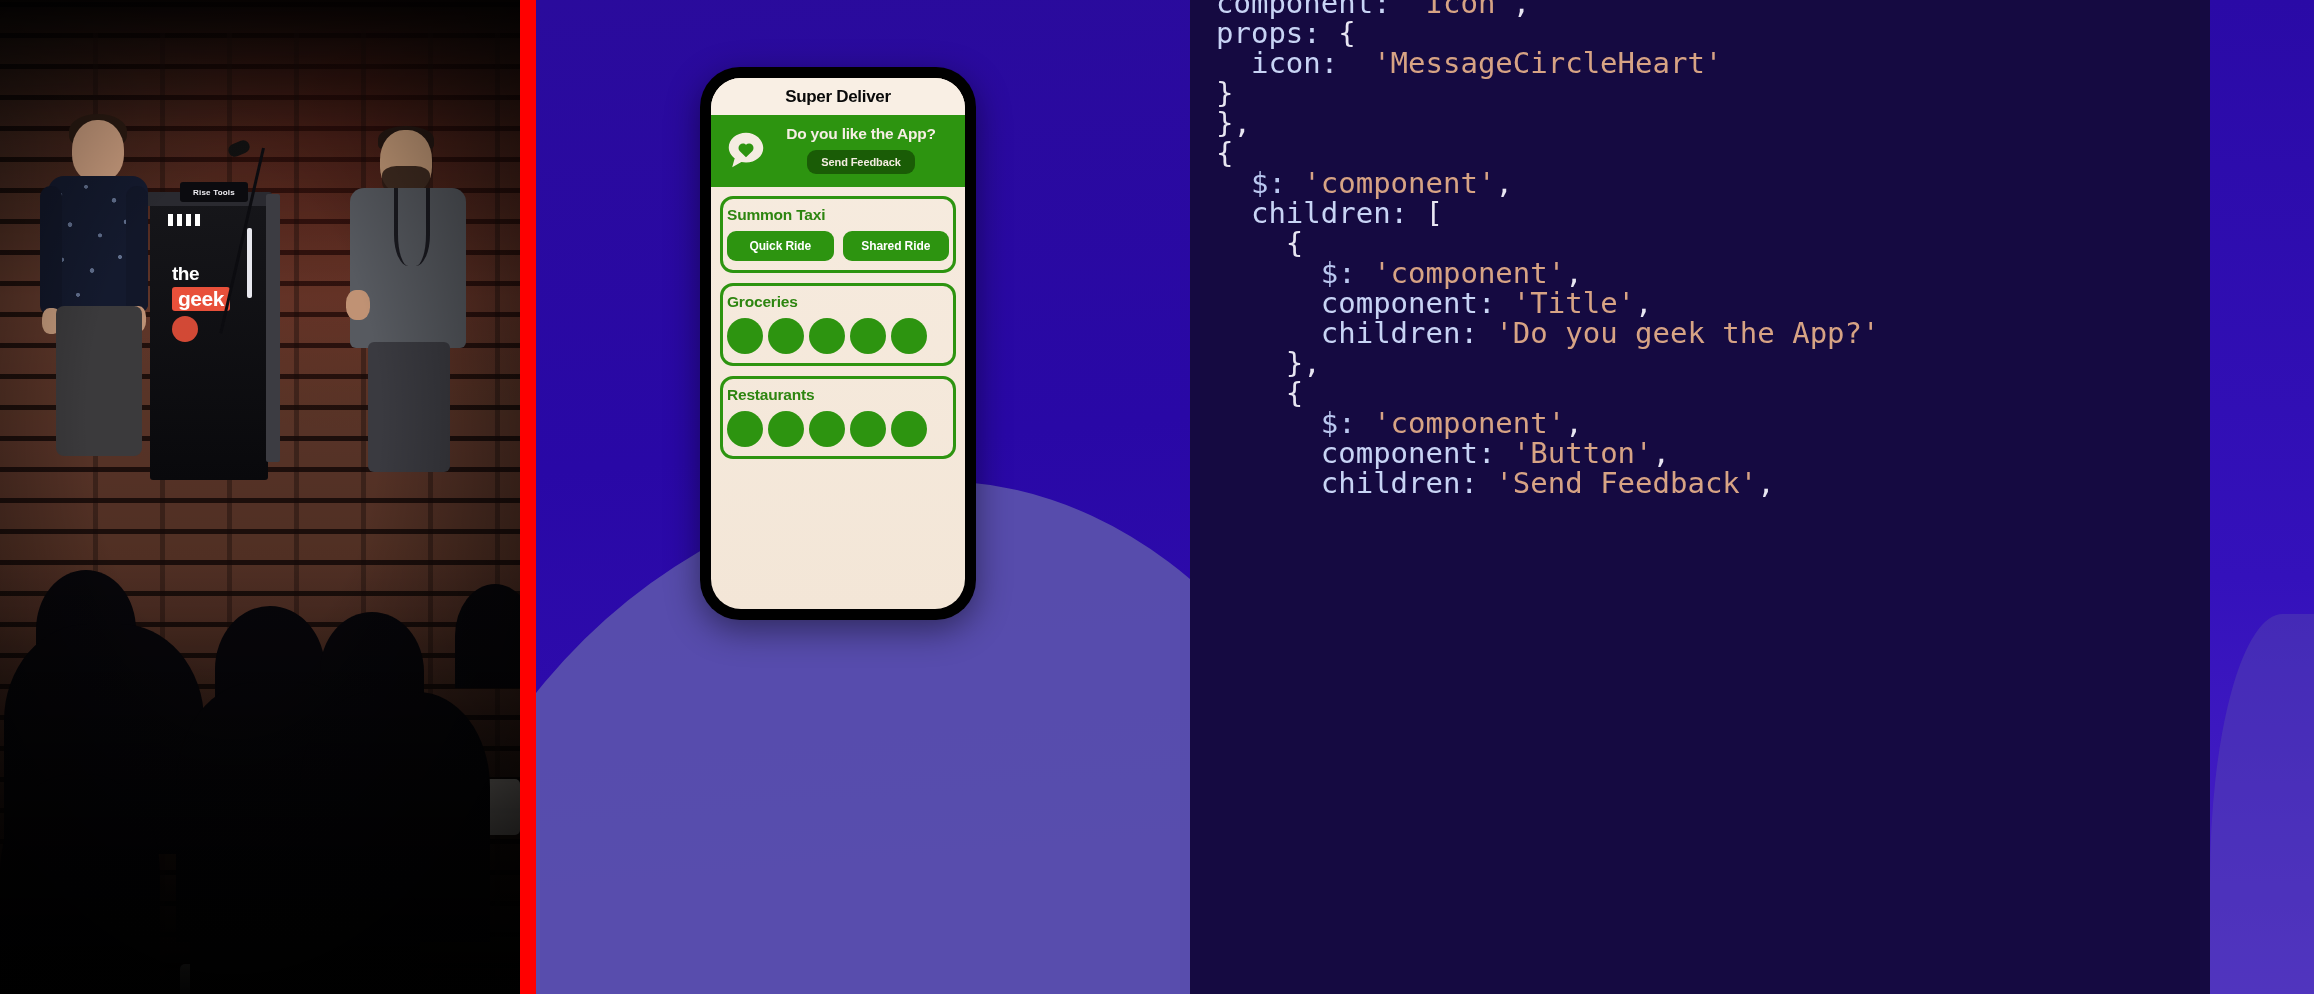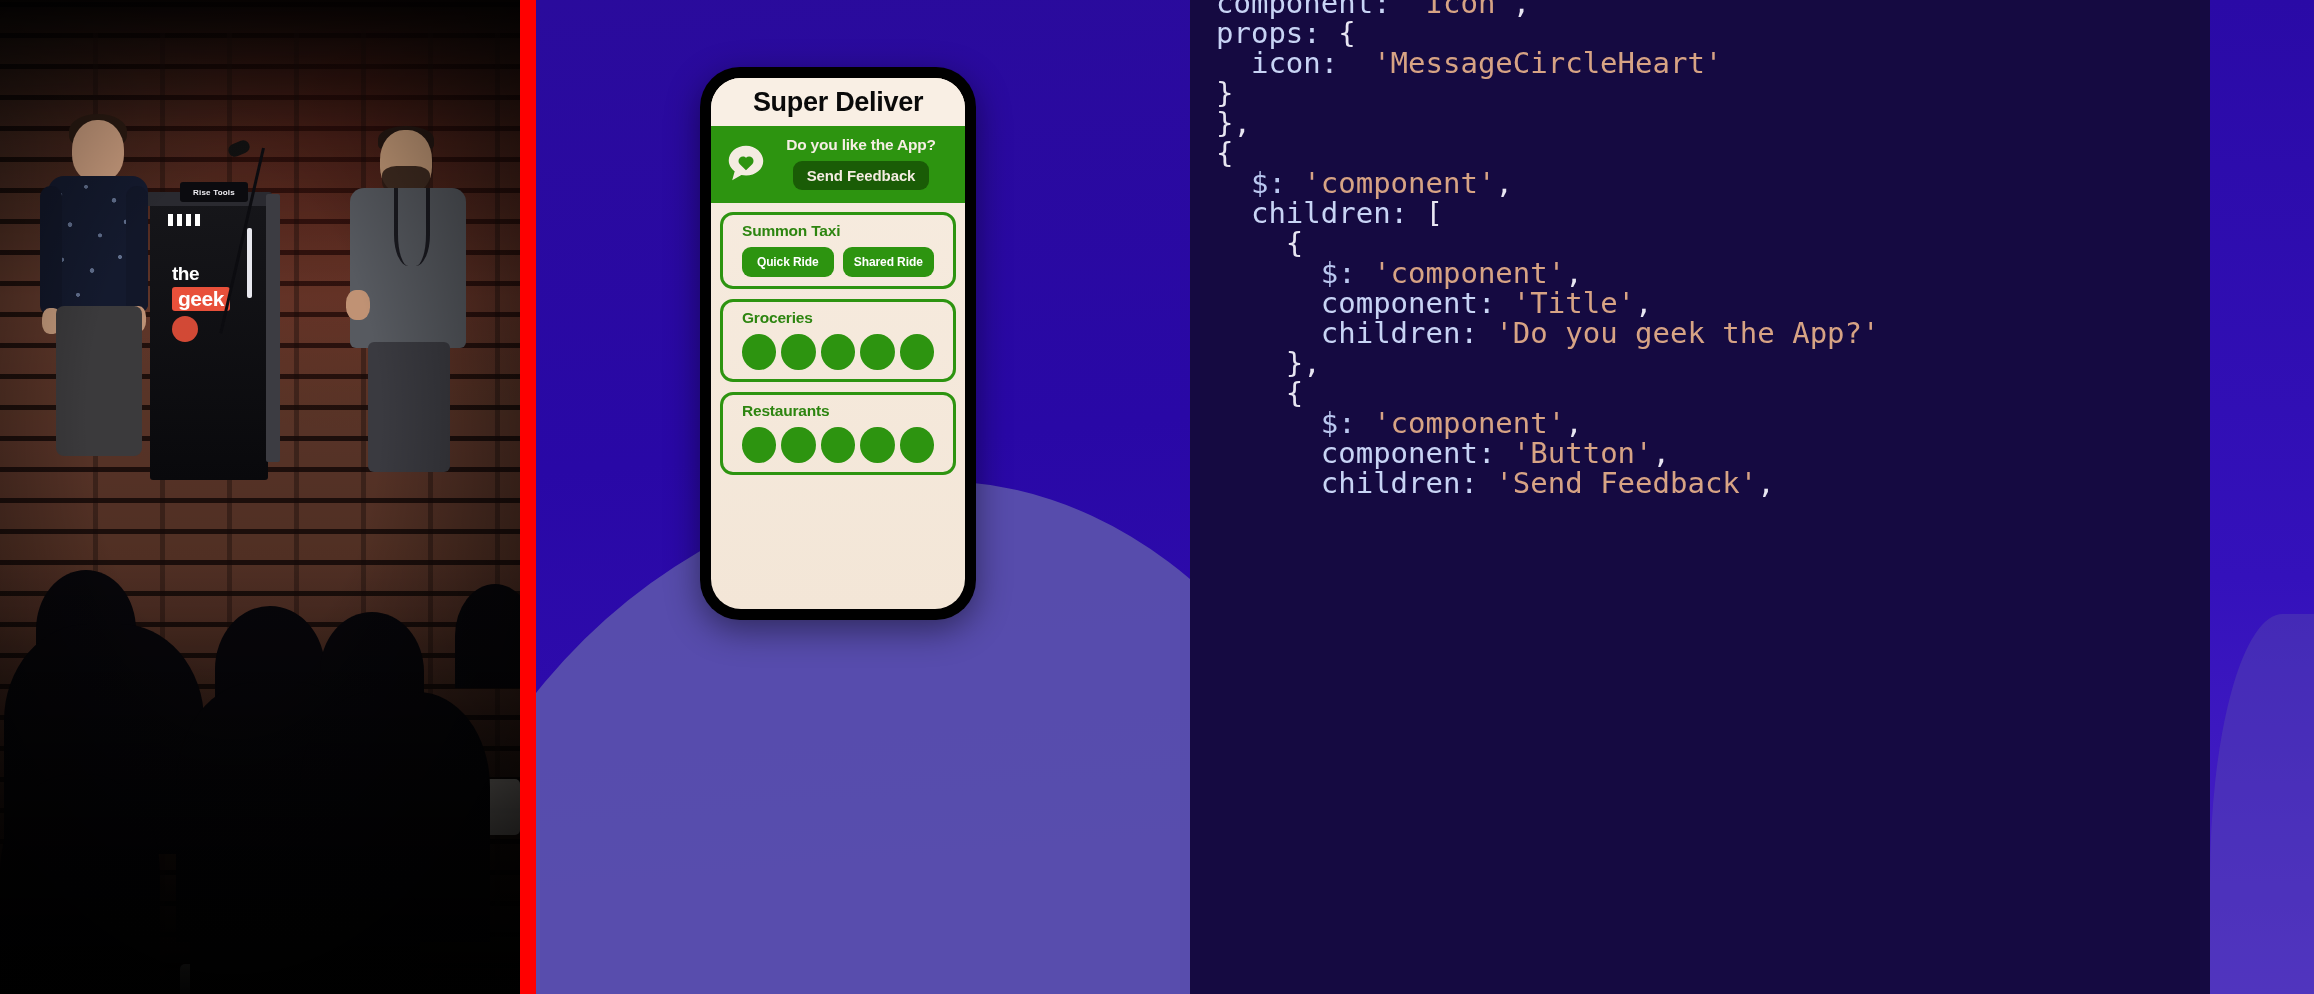--- a/index.html
+++ b/index.html
@@ -81,30 +81,30 @@
   
   .slide-panel{position:absolute;left:536px;top:0;width:654px;height:994px;overflow:hidden;
     background:linear-gradient(175deg,#2a0b9c 0%,#2908a6 45%,#3410b4 100%);}
   .blob{position:absolute;left:-180px;bottom:-120px;width:1000px;height:620px;
     background:#5b52ad;border-radius:58% 42% 0 0 / 100% 85% 0 0;transform:rotate(-9deg);opacity:.92;}
 
   .phone{position:absolute;left:164px;top:67px;width:276px;height:553px;background:#000;
     border-radius:40px;box-shadow:0 10px 34px rgba(0,0,0,.45);}
   .phone-screen{position:absolute;left:11px;top:11px;right:11px;bottom:11px;border-radius:30px;overflow:hidden;
     background:linear-gradient(180deg,#f7ece0 0%,#f3e6d7 100%);display:flex;flex-direction:column;}
-  .app-title{flex:0 0 auto;text-align:center;font-size:27px;font-weight:800;color:#0a0a0a;padding:9px 0 8px;
+  .app-title{flex:0 0 auto;text-align:center;font-size:17px;font-weight:800;color:#0a0a0a;padding:9px 0 8px;
     letter-spacing:-.3px;background:#f9efe4;}
   .fb-banner{flex:0 0 auto;background:#2d9410;display:flex;align-items:center;padding:10px 12px 13px;}
   .fb-icon{flex:0 0 auto;width:46px;height:46px;}
   .fb-texts{flex:1 1 auto;display:flex;flex-direction:column;align-items:center;gap:7px;}
   .fb-q{color:#f6eee4;font-size:15.5px;font-weight:800;letter-spacing:-.2px;}
-  .fb-btn{background:#1a5c06;color:#f4ece1;font-size:15px;font-weight:800;border:none;
+  .fb-btn{background:#1a5c06;color:#f4ece1;font-size:11px;font-weight:800;border:none;
     padding:6px 14px;border-radius:9px;cursor:pointer;letter-spacing:-.1px;}
   .cards{flex:1 1 auto;padding:9px 9px 0;display:flex;flex-direction:column;gap:10px;}
-  .card{border:3.5px solid #2d9410;border-radius:13px;padding:7px 19px 9px;background:transparent;}
+  .card{border:3.5px solid #2d9410;border-radius:13px;padding:7px 4px 9px;background:transparent;}
   .card-title{color:#2d8510;font-size:15.5px;font-weight:800;margin-bottom:7px;letter-spacing:-.2px;}
   .card-btns{display:flex;gap:9px;}
   .pill{flex:1 1 0;background:#2d9410;color:#fff;font-size:12px;font-weight:800;border:none;
     padding:8px 4px;border-radius:9px;cursor:pointer;letter-spacing:-.1px;}
   .dots{display:flex;gap:5px;}
   .dot{width:36px;height:36px;border-radius:50%;background:#2d9410;cursor:pointer;}
 
   
   .code-panel{position:absolute;left:1190px;top:0;width:1020px;height:994px;background:#150a41;overflow:hidden;}
   .code-wrap{position:absolute;left:0;top:-12px;width:100%;

